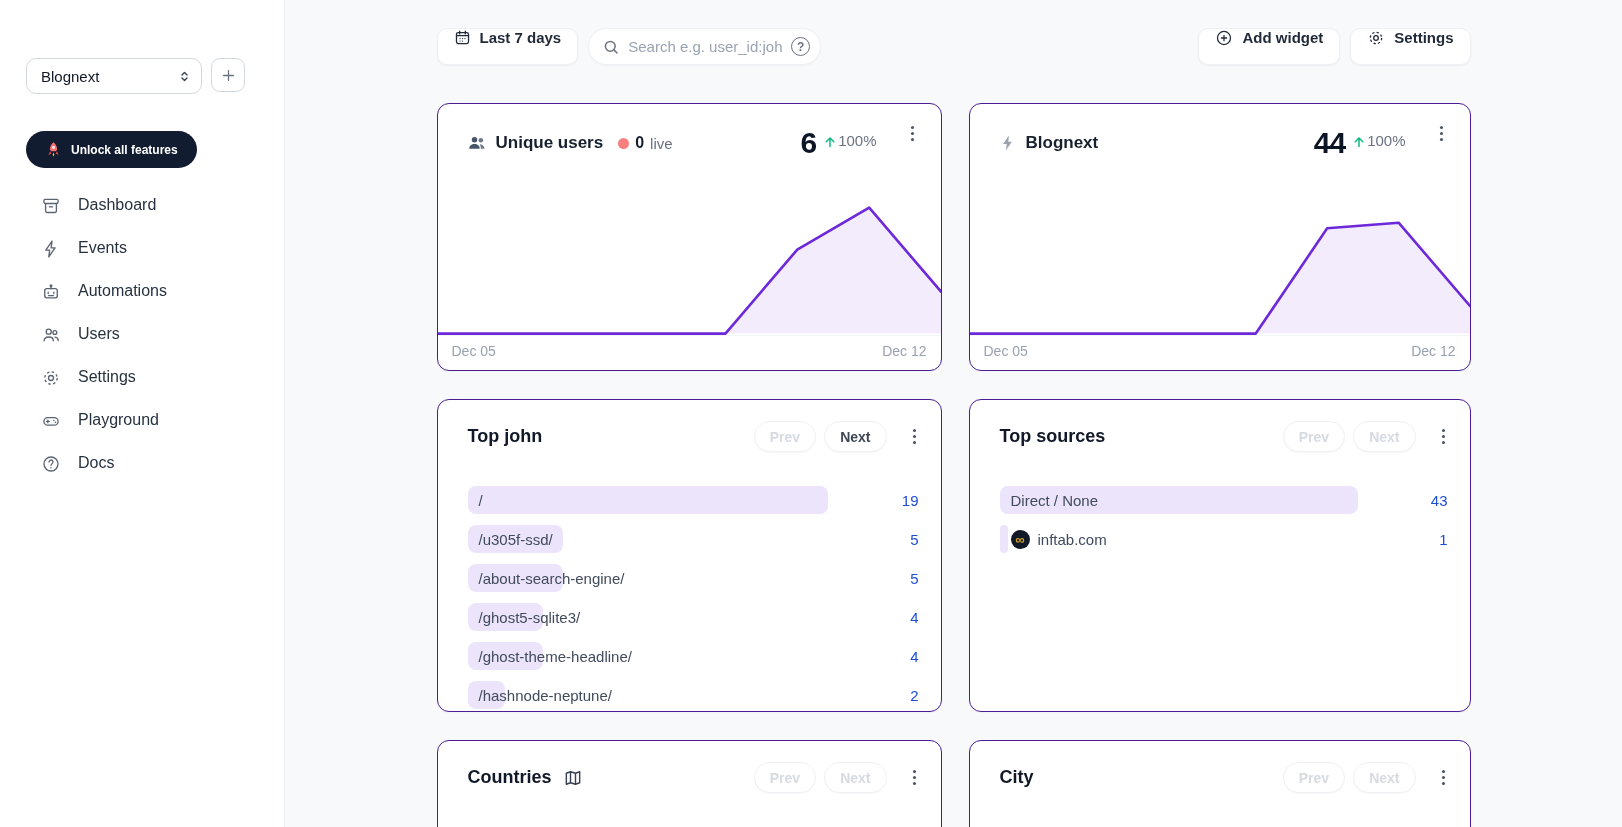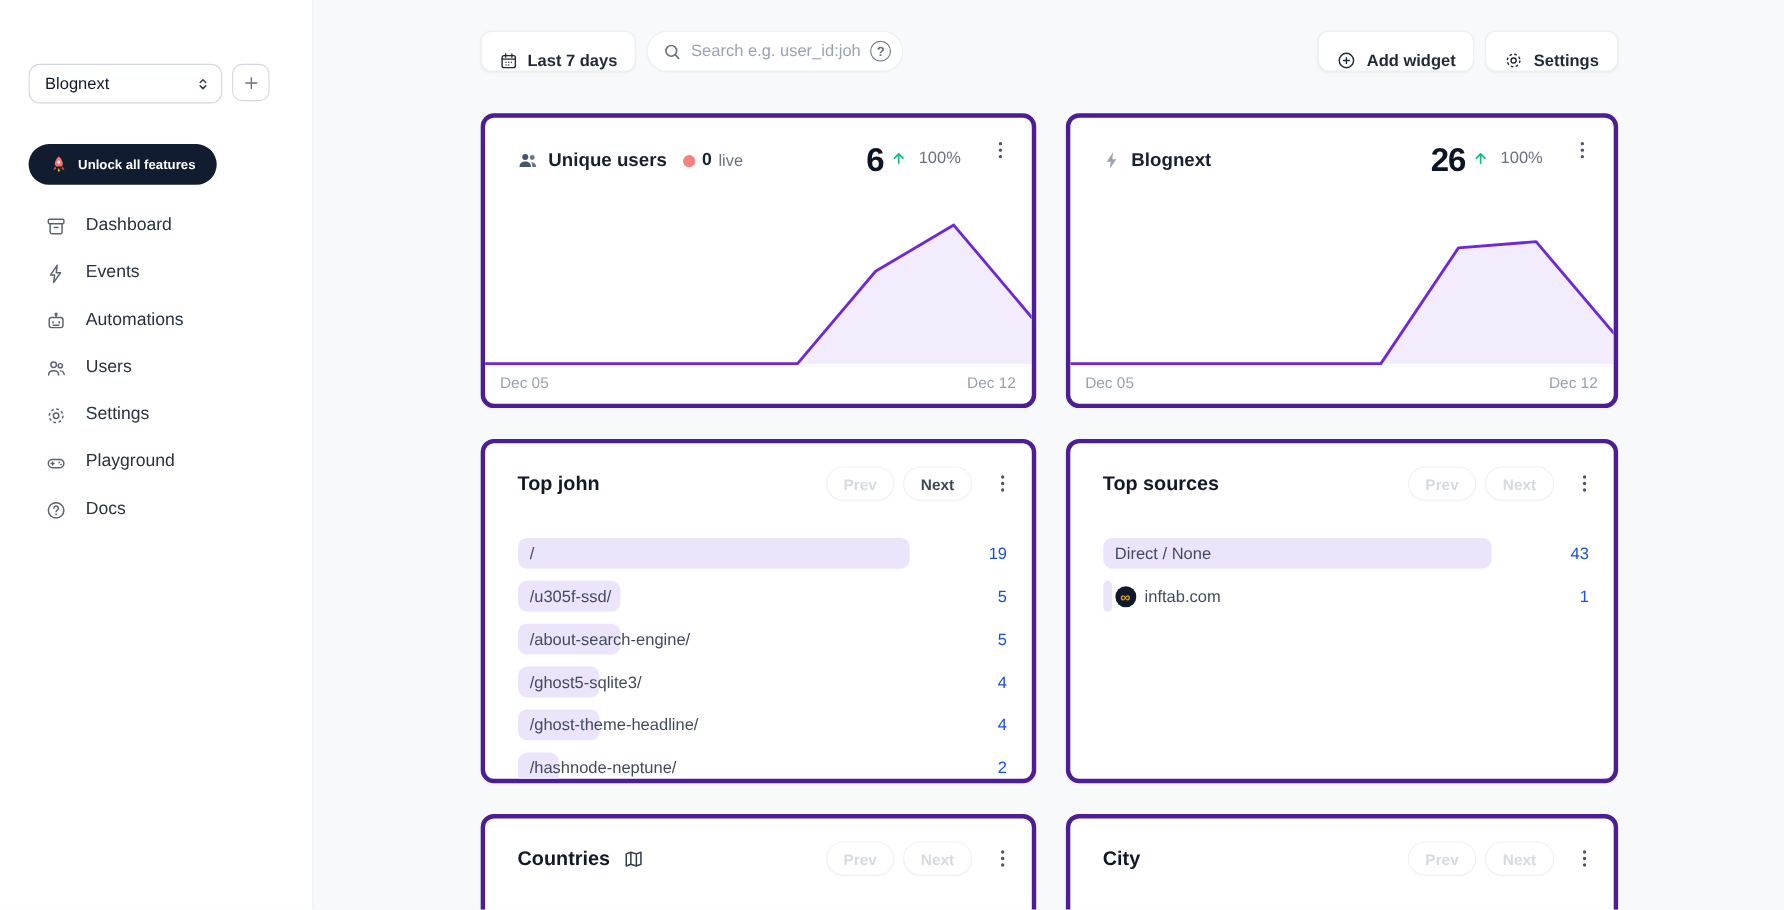--- a/index.html
+++ b/index.html
@@ -27,45 +27,45 @@
   nav{margin-top:28px}
   .nav-item{display:flex;align-items:flex-start;gap:17px;height:43px;padding-left:41px;cursor:pointer}
   .nav-ico{width:20px;height:20px;color:#5b6472;display:flex;align-items:center;justify-content:center}
   .nav-ico svg{width:20px;height:20px}
   .nav-label{font-size:16px;color:#27323f;font-weight:500}
   
   main{flex:1;overflow:hidden}
   .content{width:1034px;margin:0 auto;padding-top:28px}
   .topbar{display:flex;justify-content:space-between;align-items:center;margin-bottom:38px}
   .tb-group{display:flex;gap:10px;align-items:center}
-  .btn{height:37px;display:inline-flex;align-items:flex-end;gap:9px;background:#fff;border:1px solid #eef0f3;
+  .btn{height:37px;display:inline-flex;align-items:flex-start;gap:9px;background:#fff;border:1px solid #eef0f3;
     border-radius:10px;padding:0 16px;font-size:15px;font-weight:600;color:#1f2937;cursor:pointer;
     box-shadow:0 1px 2px rgba(16,24,40,.05);font-family:inherit}
   .search{width:233px;height:37px;border-radius:19px;border:1px solid #eef0f3;background:#fff;display:flex;
     align-items:center;gap:8px;padding:0 10px 0 13px;box-shadow:0 1px 2px rgba(16,24,40,.04)}
   .search input{border:none;outline:none;flex:1;min-width:0;font-size:15px;color:#374151;background:transparent;
     font-family:inherit}
   .search input::placeholder{color:#9aa3b2}
   .help-badge{width:19px;height:19px;flex-shrink:0;border:1.6px solid #6b7280;border-radius:50%;color:#6b7280;
     font-size:12px;font-weight:700;display:flex;align-items:center;justify-content:center;cursor:pointer}
   
   .grid{display:grid;grid-template-columns:505px 502px;gap:28px 27px}
-  .card{background:#fff;border:4px solid #4c1d95;border-radius:12px;box-shadow:0 1px 2px rgba(16,24,40,.03);
+  .card{background:#fff;border:1px solid #4c1d95;border-radius:12px;box-shadow:0 1px 2px rgba(16,24,40,.03);
     overflow:hidden}
   
   .stat-card{height:268px;display:flex;flex-direction:column}
   .stat-head{display:flex;align-items:center;padding:24px 20px 0 29px}
   .stat-title{font-size:17px;font-weight:700;color:#17202e;margin-left:9px}
   .live-group{display:flex;align-items:center;gap:6px;margin-left:15px}
   .live-dot{width:11px;height:11px;border-radius:50%;background:#f8807f}
   .live-num{font-size:16px;font-weight:700;color:#17202e}
   .live-lbl{font-size:15px;color:#6b7280}
   .spacer{flex:1}
   .big-num{font-size:30px;font-weight:800;color:#0b1526;letter-spacing:-1px;line-height:1}
-  .delta{display:flex;align-items:flex-start;gap:11px;margin-left:7px;margin-top:-6px}
+  .delta{display:flex;align-items:flex-end;gap:1px;margin-left:7px;margin-top:-6px}
   .delta span{font-size:15px;color:#6b7280}
   .kebab{margin-left:27px;color:#4b5563;cursor:pointer;display:flex;align-self:flex-start;margin-top:-4px}
   .chart-wrap{flex:1;display:flex;align-items:flex-end}
   svg.chart{display:block;width:100%;height:146px}
   .axis{display:flex;justify-content:space-between;padding:7px 14px 11px;border-top:1px solid #f3f4f6;
     font-size:14px;color:#98a1b0}
   
   .list-card{height:313px;padding:0 16px}
   .small-card{height:160px;padding:0 16px}
   .list-head{display:flex;align-items:center;padding:21px 2px 0 14px}
@@ -288,21 +288,21 @@
 
         <div class="card stat-card">
           <div class="stat-head">
             <span style="display:flex">
                 <svg width="18" height="18" viewBox="0 0 24 24" fill="#9ca3af">
                   <path d="M13.2 2L5.6 13.4h4.7L9.2 22l7.9-11.6h-4.7z"></path>
                 </svg>
               </span>
             <span class="stat-title">Blognext</span>
             <span class="spacer"></span>
-            <span class="big-num">26</span>
+            <span class="big-num">44</span>
             <span class="delta">
               <span style="display:flex;margin-top:2px">
                   <svg width="14" height="14" viewBox="0 0 24 24" fill="none" stroke="#10b981" stroke-width="2.6" stroke-linecap="round" stroke-linejoin="round">
                     <path d="M12 19.5V5M5.5 11.5L12 5l6.5 6.5"></path>
                   </svg>
                 </span>
               <span>100%</span>
             </span>
             <span class="kebab">
                 <svg width="17" height="19" viewBox="0 0 16 18" fill="#4b5563">

